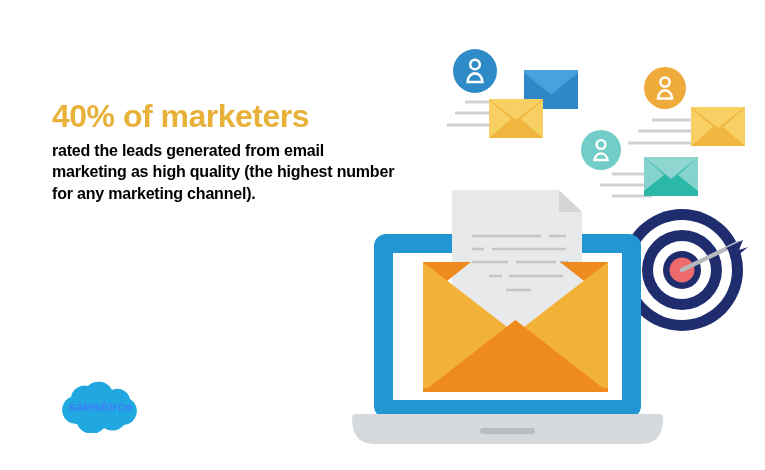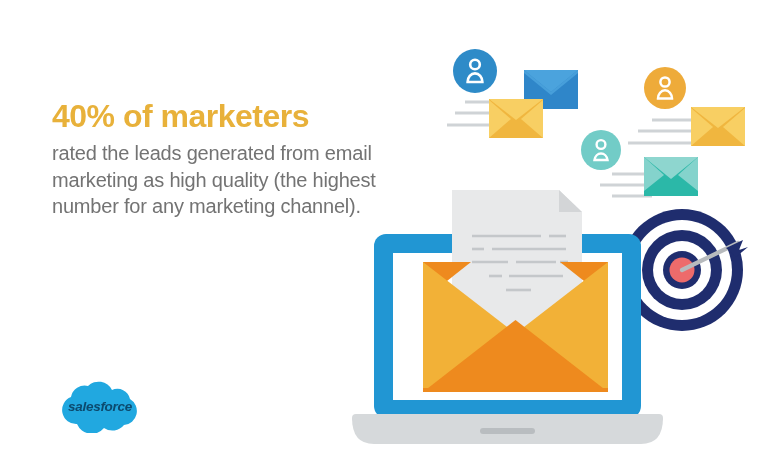--- a/index.html
+++ b/index.html
@@ -24,40 +24,40 @@
   }
   #headline {
     font-size: 32px;
     font-weight: bold;
     color: #e8b13a;
     letter-spacing: -0.5px;
     line-height: 1.18;
     margin-bottom: 4px;
   }
   #body-copy {
-    font-size: 20px;
-    font-weight: 400;
-    color: #737373;
+    font-size: 16px;
+    font-weight: 700;
+    color: #000000;
     line-height: 1.34;
     letter-spacing: -0.2px;
   }
 
   
   #sf-logo {
     position: absolute;
     left: 48px; top: 377px;
     width: 104px; height: 56px;
   }
   #sf-logo svg { display: block; }
   #sf-wordmark {
     position: absolute;
     left: 0; top: 0;
     width: 104px; height: 56px;
     display: flex; align-items: center; justify-content: center;
-    color: #0c4a6e;
+    color: #3b82f6;
     font-size: 13.5px;
     font-weight: bold;
     letter-spacing: -0.3px;
     font-style: italic;
     padding-top: 2px;
   }
 
   
   #illustration {
     position: absolute;

